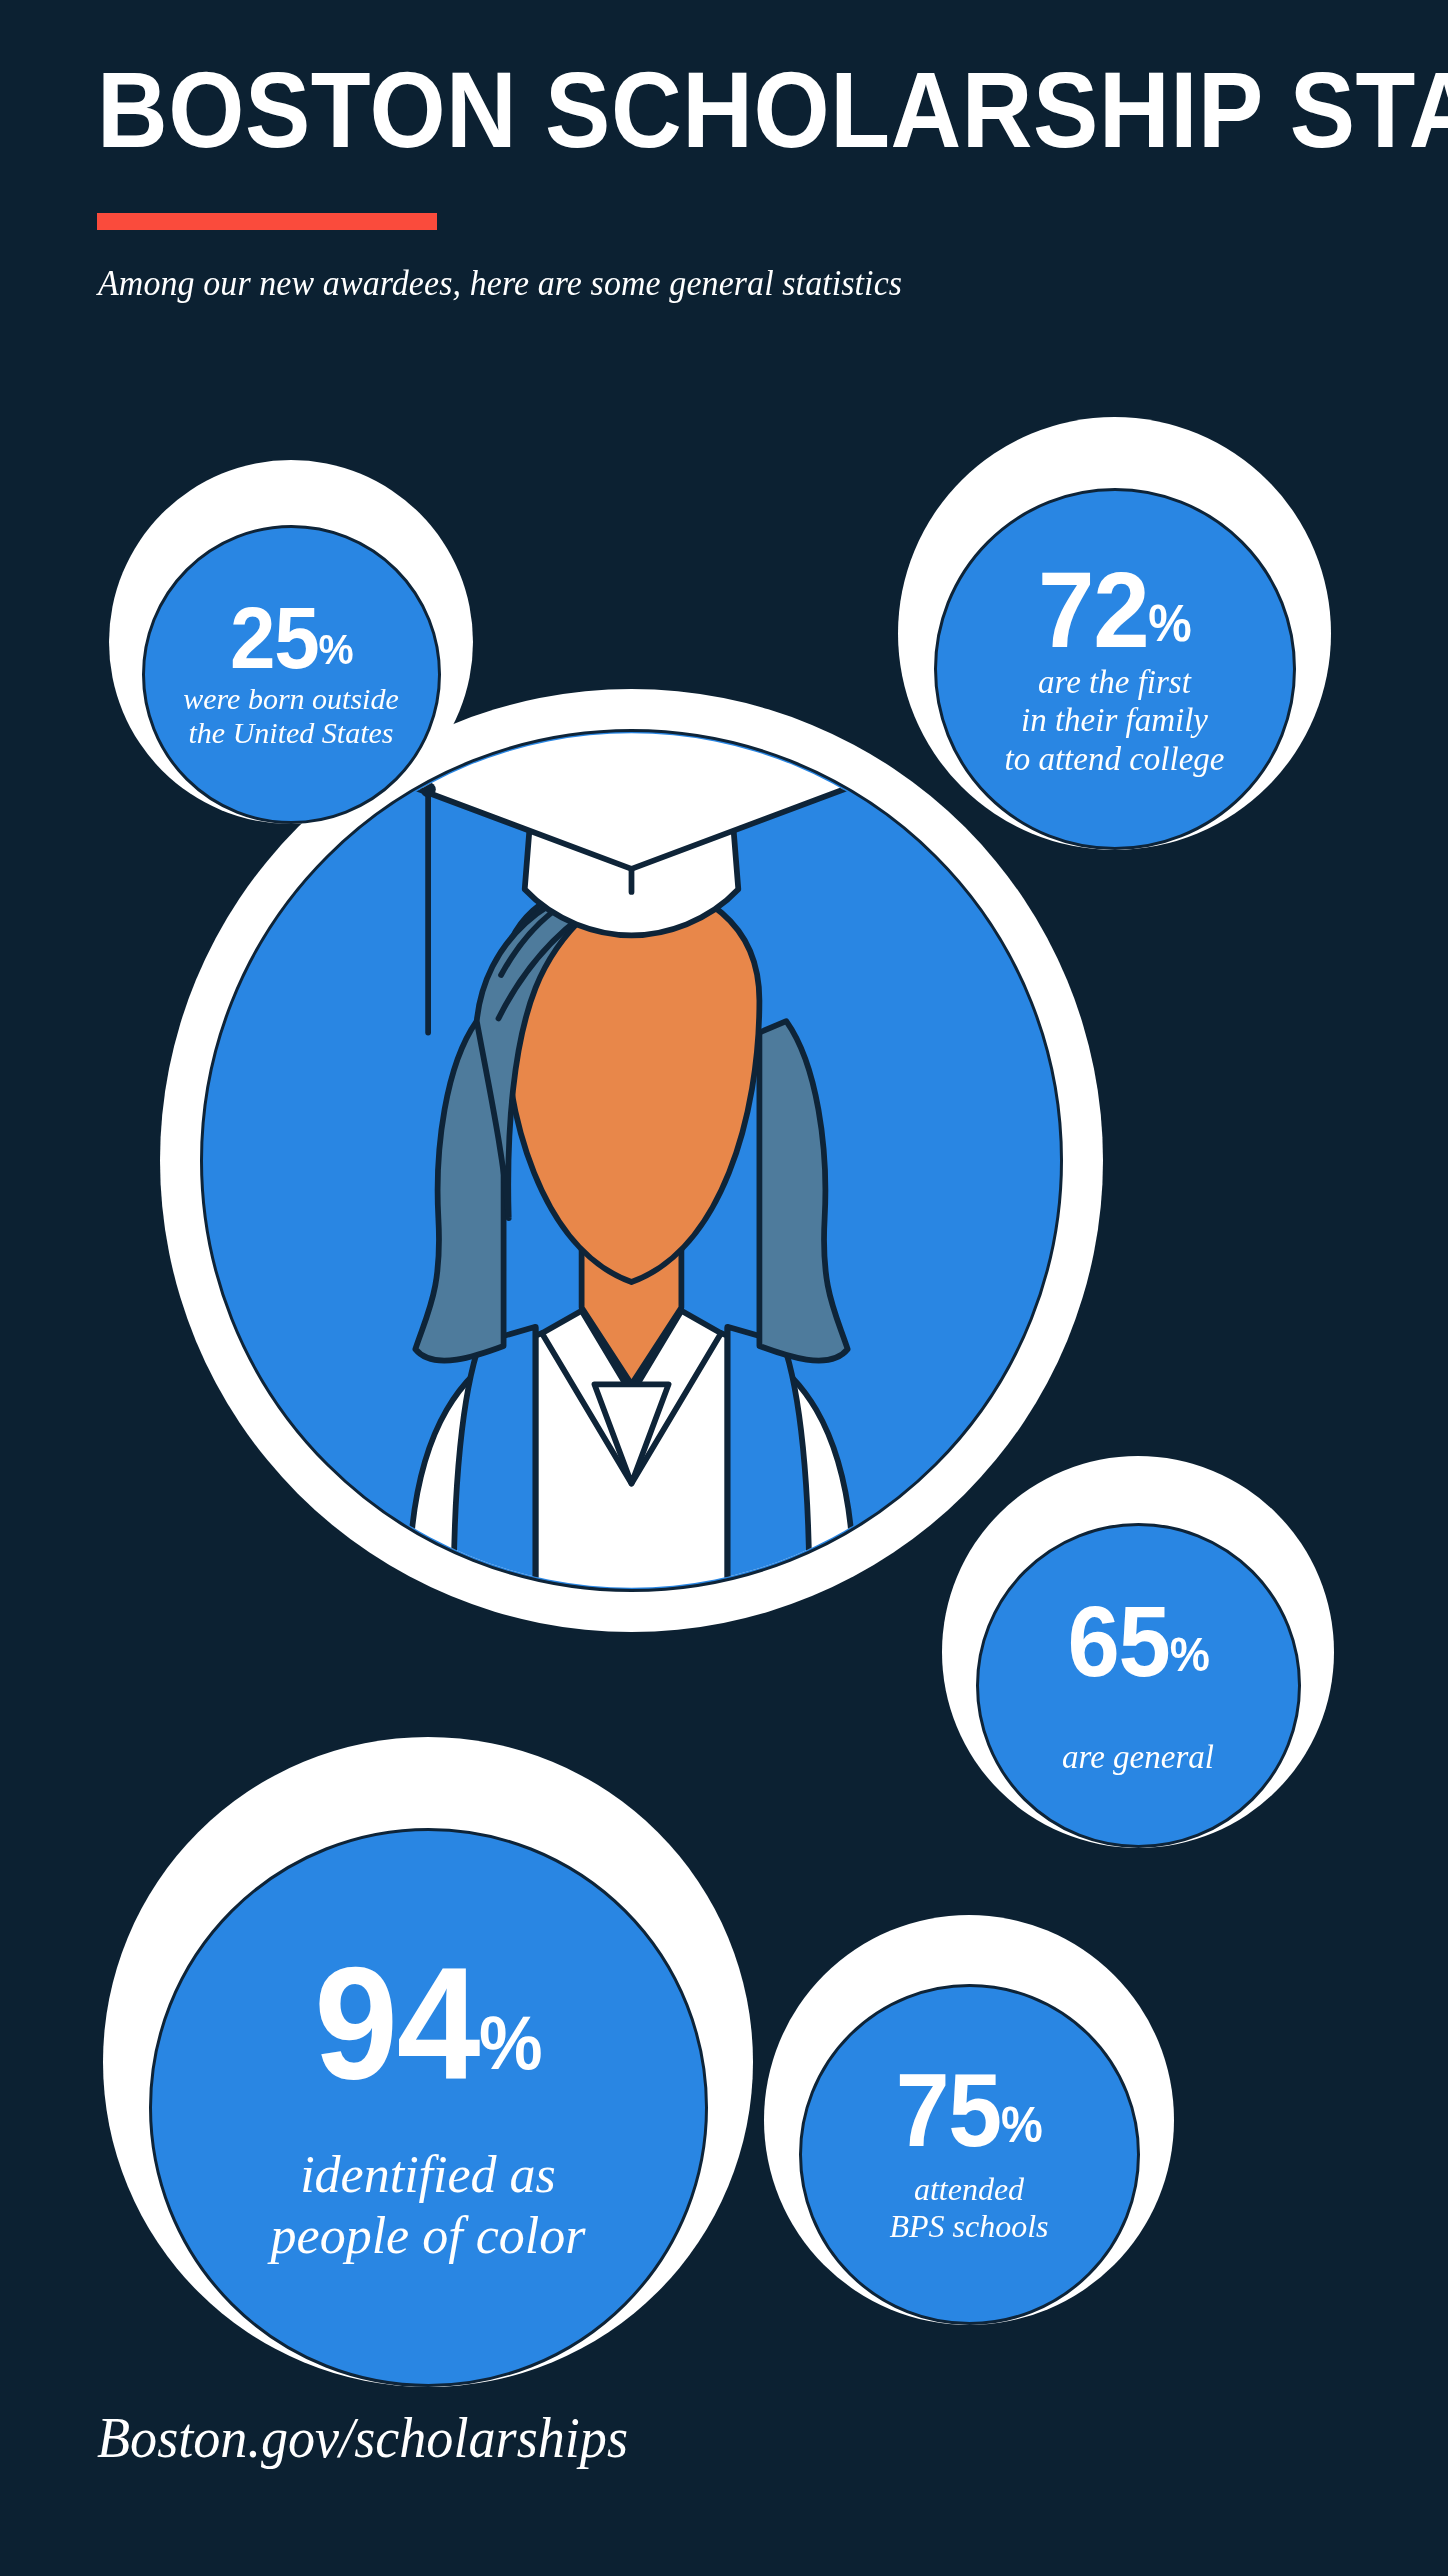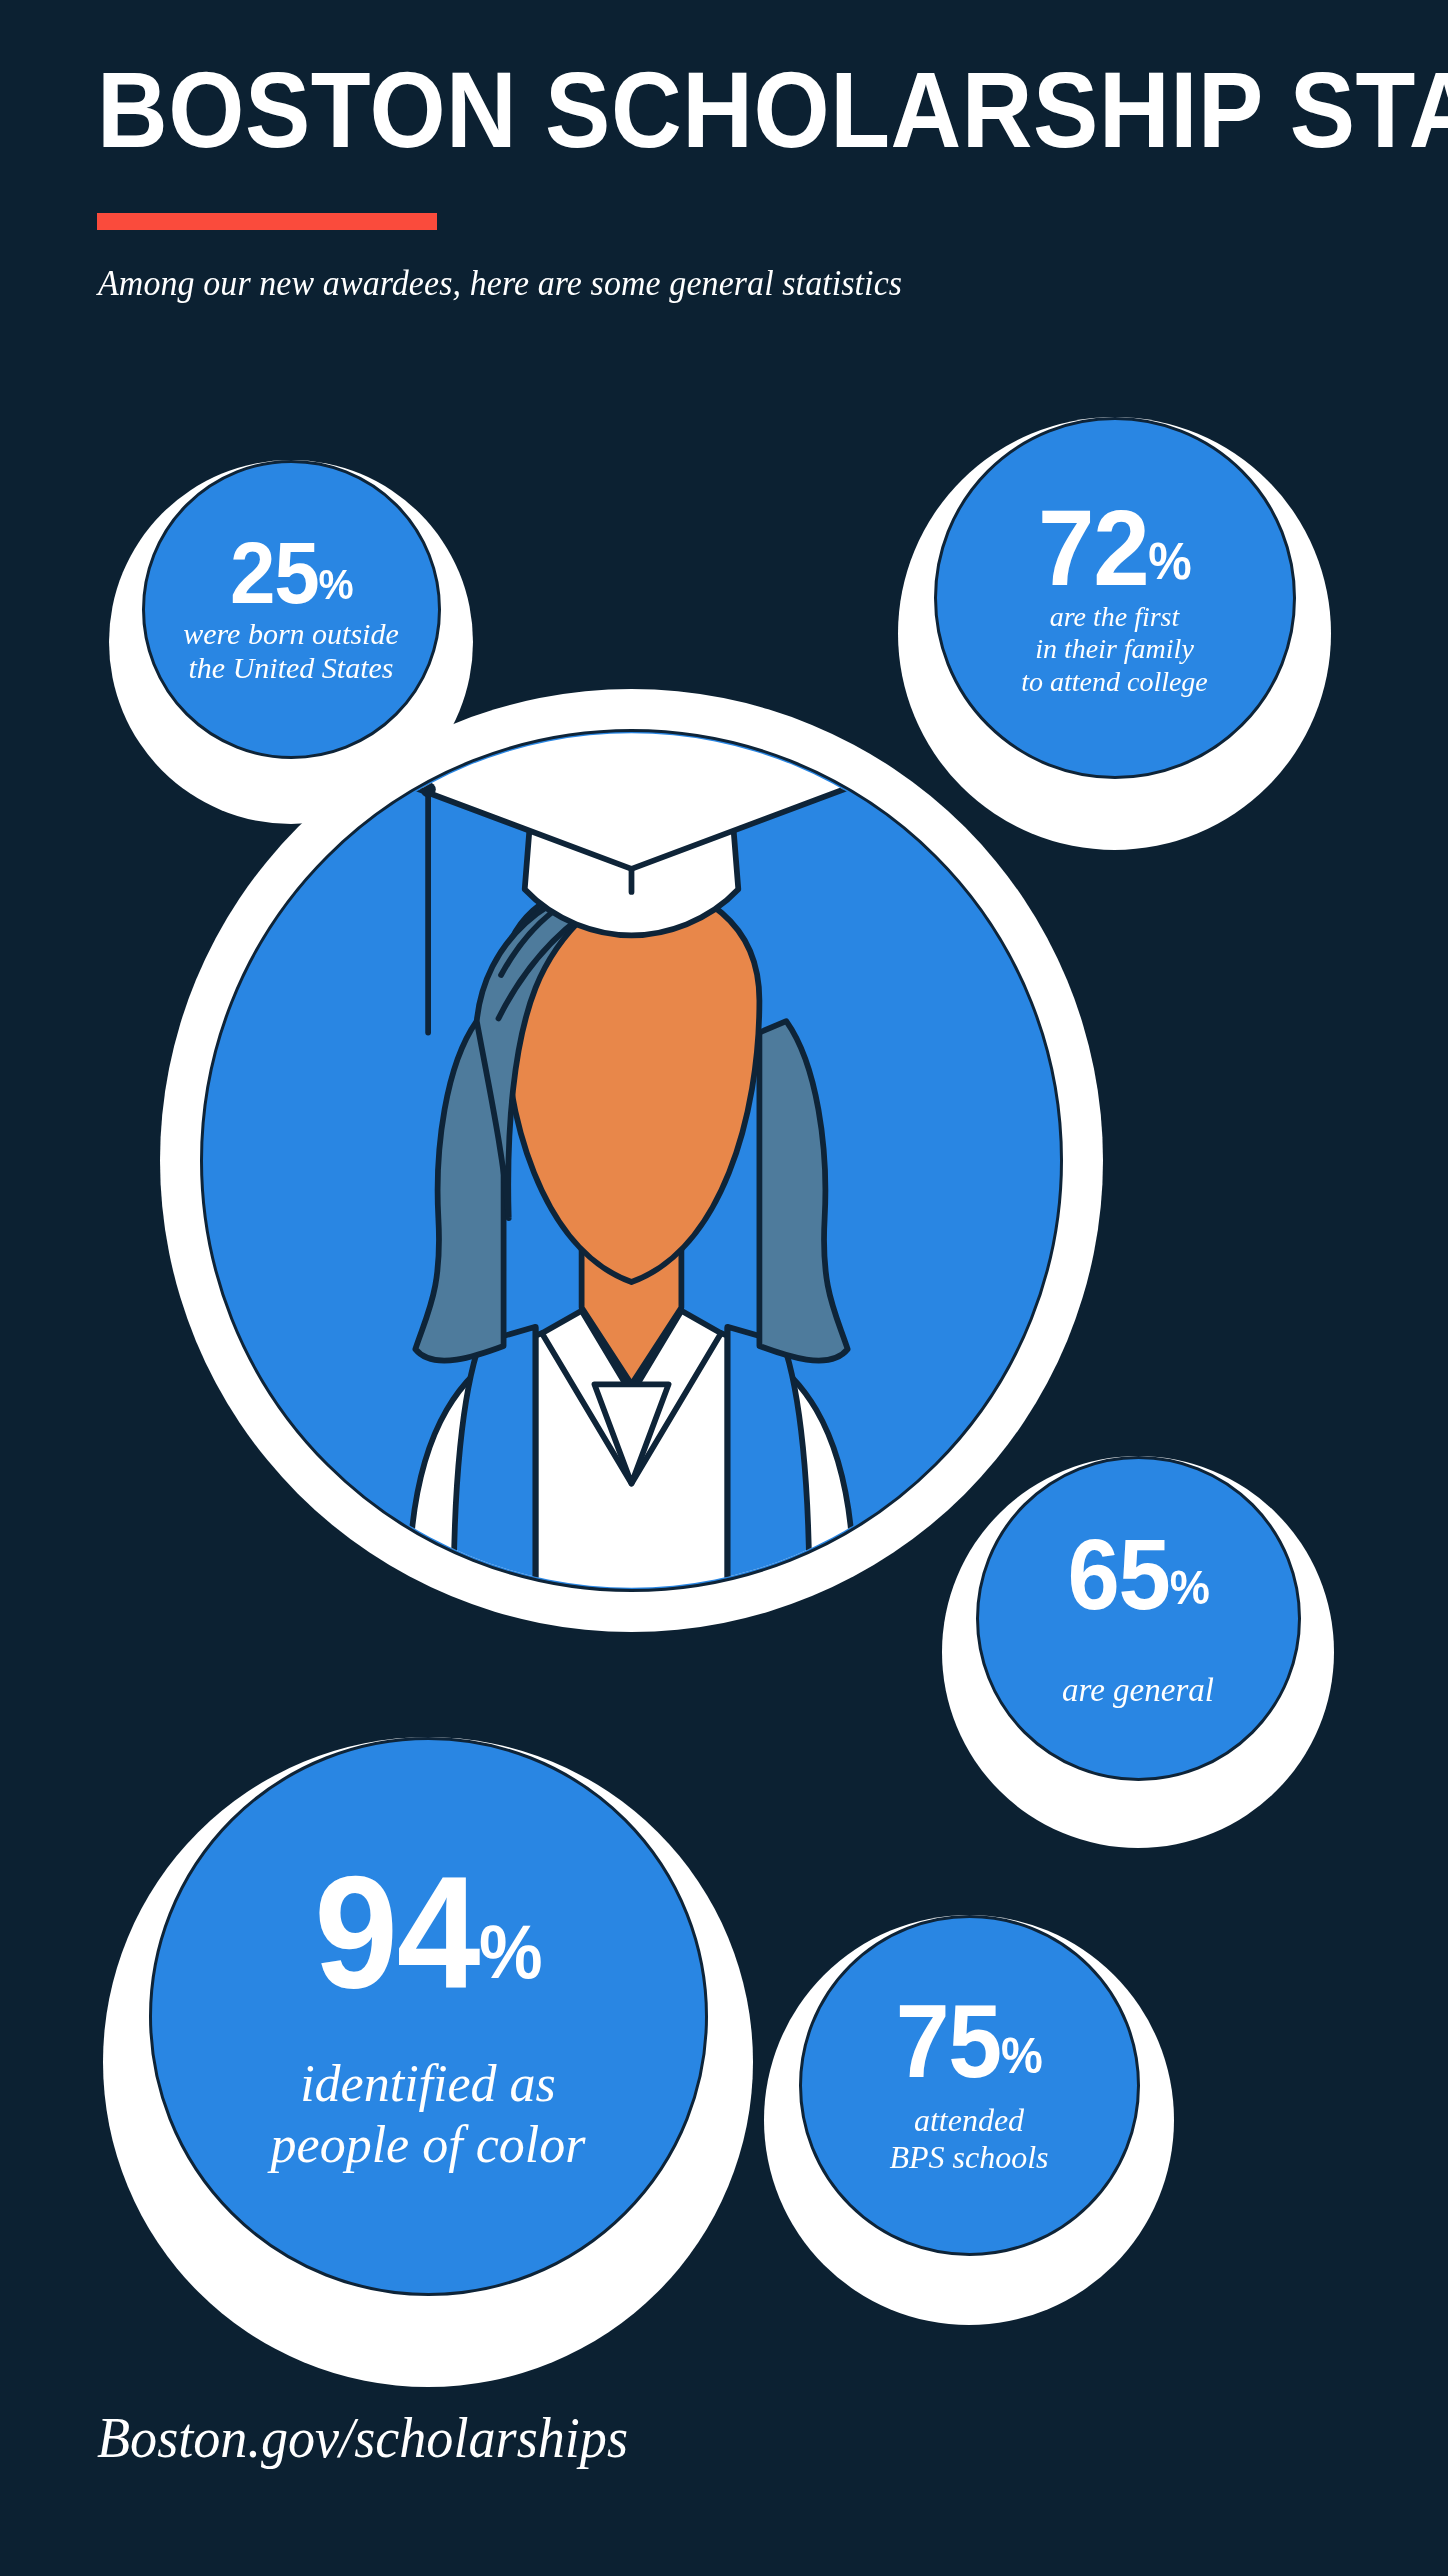--- a/index.html
+++ b/index.html
@@ -77,21 +77,21 @@
     box-sizing:border-box;
     overflow:hidden;
   }
   .portrait-disc svg{position:absolute;left:0;top:0;width:100%;height:100%;display:block;}
 
   
   .bubble{
     position:absolute;
     border-radius:50%;
     background:#FFFFFF;
-    display:flex;align-items:flex-start;justify-content:center;
+    display:flex;align-items:flex-end;justify-content:center;
   }
   .bubble-inner{
     border-radius:50%;
     background:#2986E3;
     border:3.2px solid #0E2438;
     box-sizing:border-box;
     width:100%;height:100%;
     display:flex;flex-direction:column;
     align-items:center;justify-content:center;
     text-align:center;
@@ -122,21 +122,21 @@
   #bubble-25 .bubble-inner{width:299px;height:299px;}
   #bubble-25 .stat-number{font-size:87px;margin-bottom:3.9px;}
   #bubble-25 .stat-pct{font-size:42px;margin-bottom:8.4px;}
   #bubble-25 .stat-caption{font-size:30px;}
 
   
   #bubble-72{left:898px;top:417px;width:433px;height:433px;}
   #bubble-72 .bubble-inner{width:362px;height:362px;}
   #bubble-72 .stat-number{font-size:108px;margin-bottom:3.9px;}
   #bubble-72 .stat-pct{font-size:52px;margin-bottom:11.6px;}
-  #bubble-72 .stat-caption{font-size:28px;}
+  #bubble-72 .stat-caption{font-size:33px;}
 
   
   #bubble-94{left:103px;top:1737px;width:650px;height:650px;}
   #bubble-94 .bubble-inner{width:559px;height:559px;}
   #bubble-94 .stat-number{font-size:160px;margin-bottom:9px;}
   #bubble-94 .stat-pct{font-size:76px;margin-bottom:18px;}
   #bubble-94 .stat-caption{font-size:52px;margin-top:40px;}
 
   
   #bubble-65{left:942px;top:1456px;width:392px;height:392px;}

